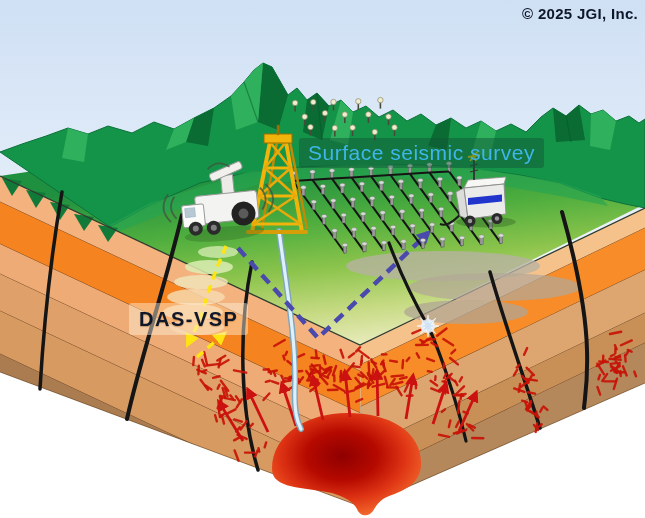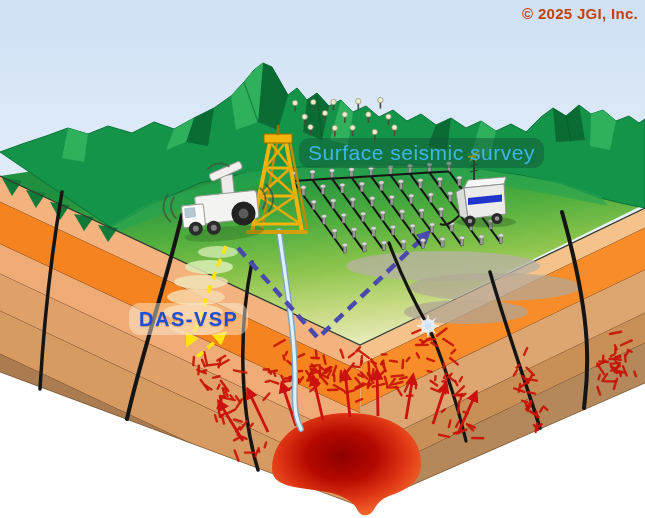--- a/index.html
+++ b/index.html
@@ -1,25 +1,25 @@
 <!DOCTYPE html>
 <html><head>
 <meta charset="utf-8">
 <style>
   html,body{margin:0;padding:0;background:#ffffff;}
   .stage{position:relative;width:645px;height:518px;overflow:hidden;
          font-family:"Liberation Sans",sans-serif;background:#ffffff;}
   .stage svg{position:absolute;left:0;top:0;}
-  .lbl{position:absolute;white-space:nowrap;border-radius:11px;line-height:1.12;}
+  .lbl{position:absolute;white-space:nowrap;border-radius:3px;line-height:1.12;}
   #lbl-surface{left:299px;top:138px;font-size:21px;font-weight:400;letter-spacing:.5px;padding:3px 9px;}
   #lbl-das{left:129px;top:303px;font-size:20px;font-weight:700;letter-spacing:1.5px;padding:5px 10px;
            text-shadow:0 1px 1px rgba(120,70,0,.35);}
   #lbl-ae{left:458px;top:302px;font-size:21px;font-weight:400;letter-spacing:.5px;padding:5px 10px;
           text-shadow:0 1px 1px rgba(90,60,30,.35);}
-  #copyright{position:absolute;top:5px;right:7px;font-size:15px;font-weight:700;color:#c2410c;letter-spacing:.3px;}
+  #copyright{position:absolute;top:5px;right:7px;font-size:15px;font-weight:700;color:#0f172a;letter-spacing:.3px;}
 </style>
 </head>
 <body>
 
 <div class="stage">
 <svg id="scene" width="645" height="518" viewBox="0 0 645 518">
   <defs id="scene-defs">
     <linearGradient id="skyG" x1="0" y1="0" x2="0" y2="1">
       <stop offset="0" stop-color="#cfe0f4"></stop>
           <stop offset="0.32" stop-color="#e0ebf8"></stop>
@@ -760,15 +760,15 @@
         <circle cx="497" cy="218.5" r="2.2" fill="#999999"></circle>
     <g stroke="#333333" fill="none">
       <path d="M474,180 L474,160" stroke-width="1.8"></path>
       <path d="M470,172 L478,170 M470,166 L478,164" stroke-width="1.2"></path>
     </g>
     <path d="M468,157 L480,155 M472,151 L476,161 M478,151 L470,161" stroke="#f0cd00" stroke-width="1.8" fill="none"></path>
   </g>
 </svg>
 
 <div class="lbl" id="lbl-surface" style="color: rgb(63, 181, 234); background: rgba(17, 87, 56, 0.5);">Surface seismic survey</div>
-<div class="lbl" id="lbl-das" style="color: #1d4ed8; background: rgba(252, 241, 222, 0.45);">DAS-VSP</div>
+<div class="lbl" id="lbl-das" style="color: #0f172a; background: rgba(252, 241, 222, 0.45);">DAS-VSP</div>
 <div id="copyright">© 2025 JGI, Inc.</div>
 </div>
 
 </body></html>

